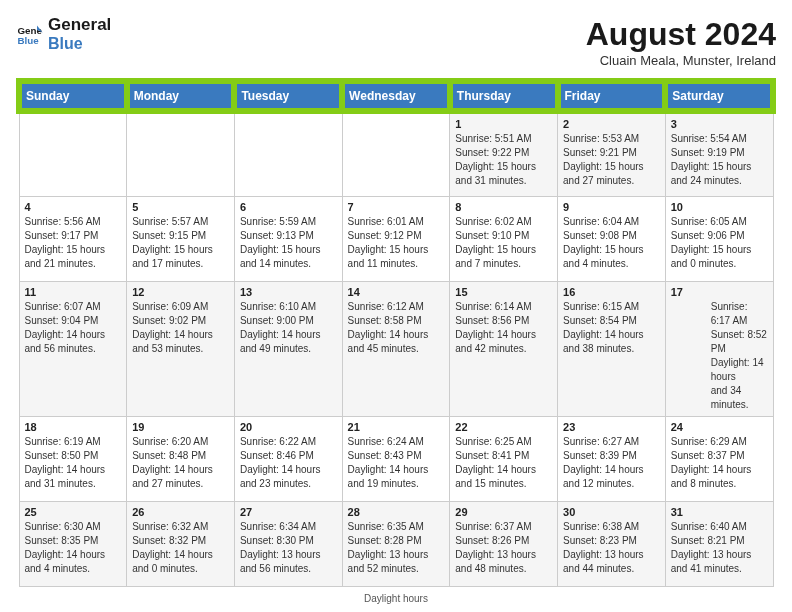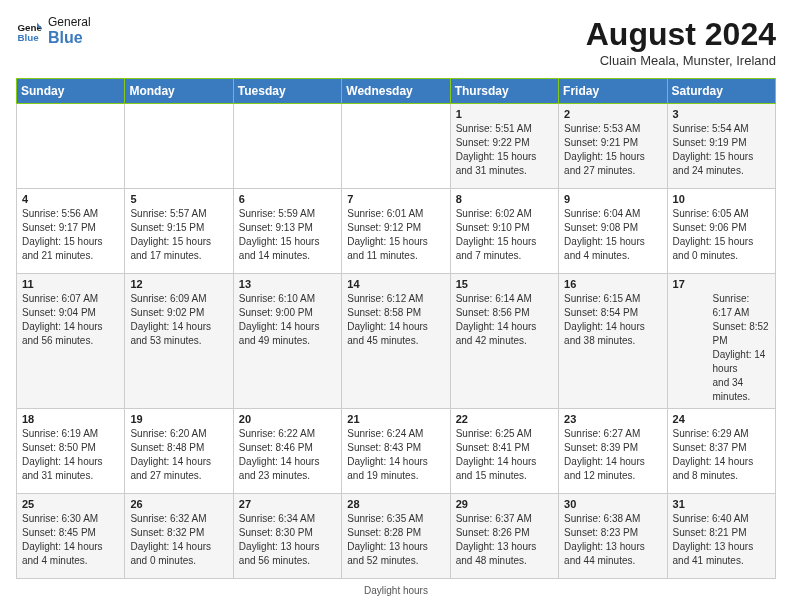--- a/index.html
+++ b/index.html
@@ -42,21 +42,21 @@
       border-collapse: collapse;
       table-layout: fixed;
     }
     thead th {
       background: #3a7abf;
       color: #fff;
       font-size: 12px;
       font-weight: bold;
       padding: 5px 4px;
       text-align: left;
-      border: 1px solid #84cc16;
+      border: 6px solid #84cc16;
     }
     tbody td {
       border: 1px solid #ccc;
       vertical-align: top;
       padding: 4px 5px;
       font-size: 9.5px;
       color: #222;
       height: 85px;
       background: #fff;
     }
@@ -85,21 +85,21 @@
 <body>
 
 <div class="header">
   <div class="logo">
     <svg class="logo-icon" viewBox="0 0 40 40">
       <text x="2" y="20" font-size="14" font-weight="bold" fill="#1a1a1a">Gene</text>
       <text x="2" y="34" font-size="14" font-weight="bold" fill="#3a7abf">Blue</text>
       <polygon points="30,8 38,18 30,14" fill="#3a7abf"></polygon>
     </svg>
     <div>
-      <div style="font-size:12px;font-weight:normal;color:#1a1a1a;line-height:1.1">General</div>
+      <div style="font-size:17px;font-weight:bold;color:#1a1a1a;line-height:1.1">General</div>
       <div style="font-size:16px;font-weight:bold;color:#3a7abf;line-height:1.1">Blue</div>
     </div>
   </div>
   <div class="title-block">
     <div class="month-title">August 2024</div>
     <div class="subtitle">Cluain Meala, Munster, Ireland</div>
   </div>
 </div>
 
 <table>
@@ -292,21 +292,21 @@
           <div class="day-info" style="white-space: pre-line;">Sunrise: 6:29 AM
 Sunset: 8:37 PM
 Daylight: 14 hours
 and 8 minutes.</div>
         </td>
       </tr>
       <tr>
         <td>
           <span class="day-number">25</span>
           <div class="day-info" style="white-space: pre-line;">Sunrise: 6:30 AM
-Sunset: 8:45 PM
+Sunset: 8:35 PM
 Daylight: 14 hours
 and 4 minutes.</div>
         </td>
         <td>
           <span class="day-number">26</span>
           <div class="day-info" style="white-space: pre-line;">Sunrise: 6:32 AM
 Sunset: 8:32 PM
 Daylight: 14 hours
 and 0 minutes.</div>
         </td>

